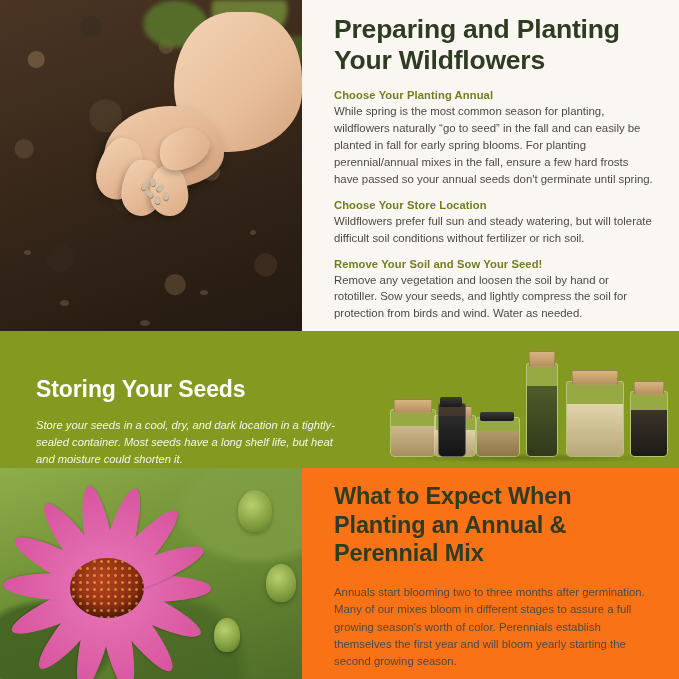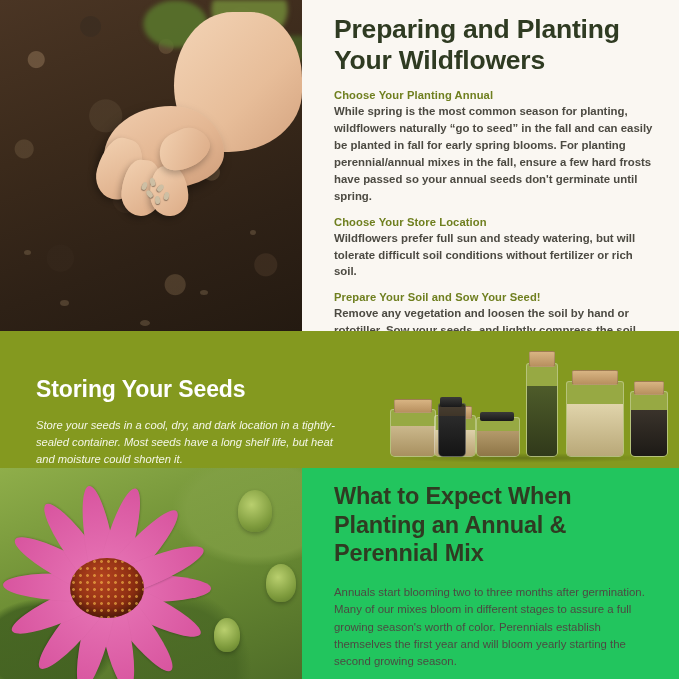--- a/index.html
+++ b/index.html
@@ -129,21 +129,20 @@
     font-size: 11.2px;
     font-weight: bold;
     color: #6f7f1f;
     letter-spacing: .1px;
   }
   .body {
     margin: 0 0 11px 0;
     font-size: 11.4px;
     line-height: 1.48;
     color: #4c4a42;
-    font-weight: bold;
   }
 
   
   .sec2 {
     position: absolute;
     left: 0; top: 331px;
     width: 679px; height: 137px;
     background: #84991f;
     overflow: hidden;
   }
@@ -200,21 +199,21 @@
     left: 8px; bottom: 6px;
     width: 274px; height: 10px;
     background: radial-gradient(ellipse at 50% 50%, rgba(0,0,0,.22), rgba(0,0,0,0) 70%);
   }
 
   
   .sec3 {
     position: absolute;
     left: 0; top: 468px;
     width: 679px; height: 211px;
-    background: #22c55e;
+    background: #f97316;
   }
   .sec3-photo {
     position: absolute;
     left: 0; top: 0;
     width: 302px; height: 211px;
     overflow: hidden;
     background: linear-gradient(160deg,#8fae4a 0%, #6e8f35 45%, #4f6d28 100%);
   }
   .leafbg {
     position: absolute; inset: 0;
@@ -318,21 +317,21 @@
 
     <div class="sec1-text">
       <h1 class="title">Preparing and Planting Your Wildflowers</h1>
 
       <p class="sub">Choose Your Planting Annual</p>
       <p class="body">While spring is the most common season for planting, wildflowers naturally “go to seed” in the fall and can easily be planted in fall for early spring blooms. For planting perennial/annual mixes in the fall, ensure a few hard frosts have passed so your annual seeds don't germinate until spring.</p>
 
       <p class="sub">Choose Your Store Location</p>
       <p class="body">Wildflowers prefer full sun and steady watering, but will tolerate difficult soil conditions without fertilizer or rich soil.</p>
 
-      <p class="sub">Prepare Your Soil and Sow Your Seed!</p>
+      <p class="sub">Remove Your Soil and Sow Your Seed!</p>
       <p class="body">Remove any vegetation and loosen the soil by hand or rototiller. Sow your seeds, and lightly compress the soil for protection from birds and wind. Water as needed.</p>
     </div>
   </div>
 
   <div class="sec2">
     <div class="sec2-text">
       <h2 class="title2">Storing Your Seeds</h2>
       <p class="body2">Store your seeds in a cool, dry, and dark location in a tightly-sealed container. Most seeds have a long shelf life, but heat and moisture could shorten it.</p>
     </div>
 

